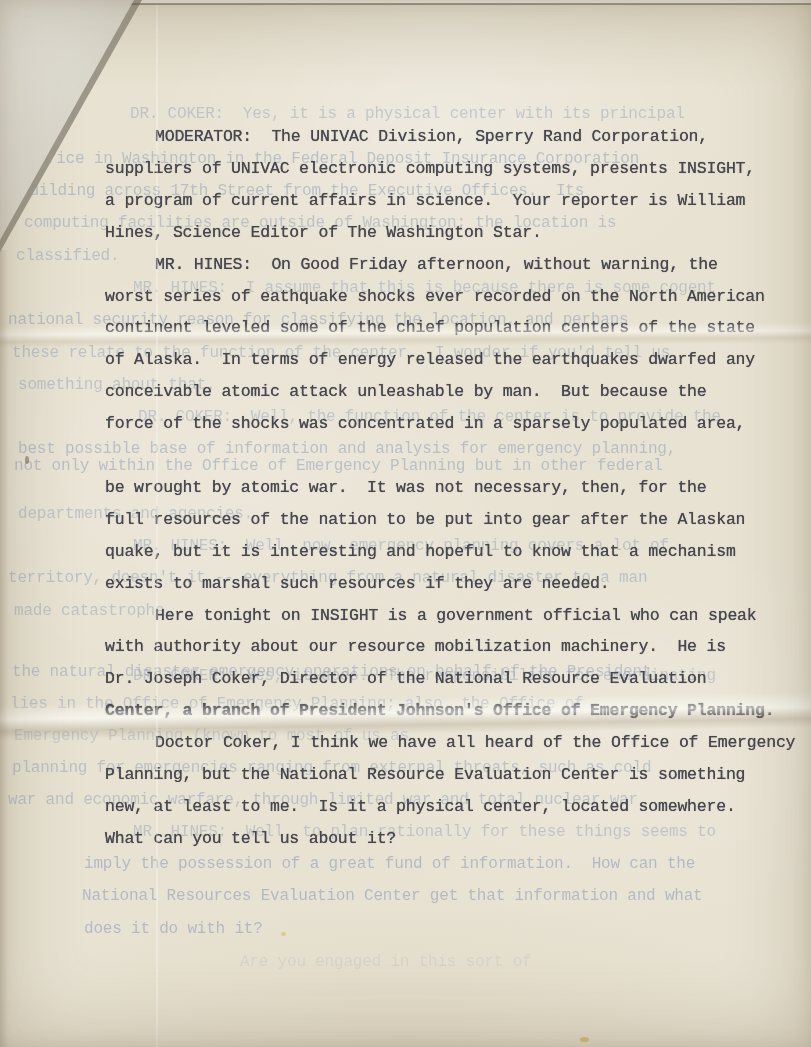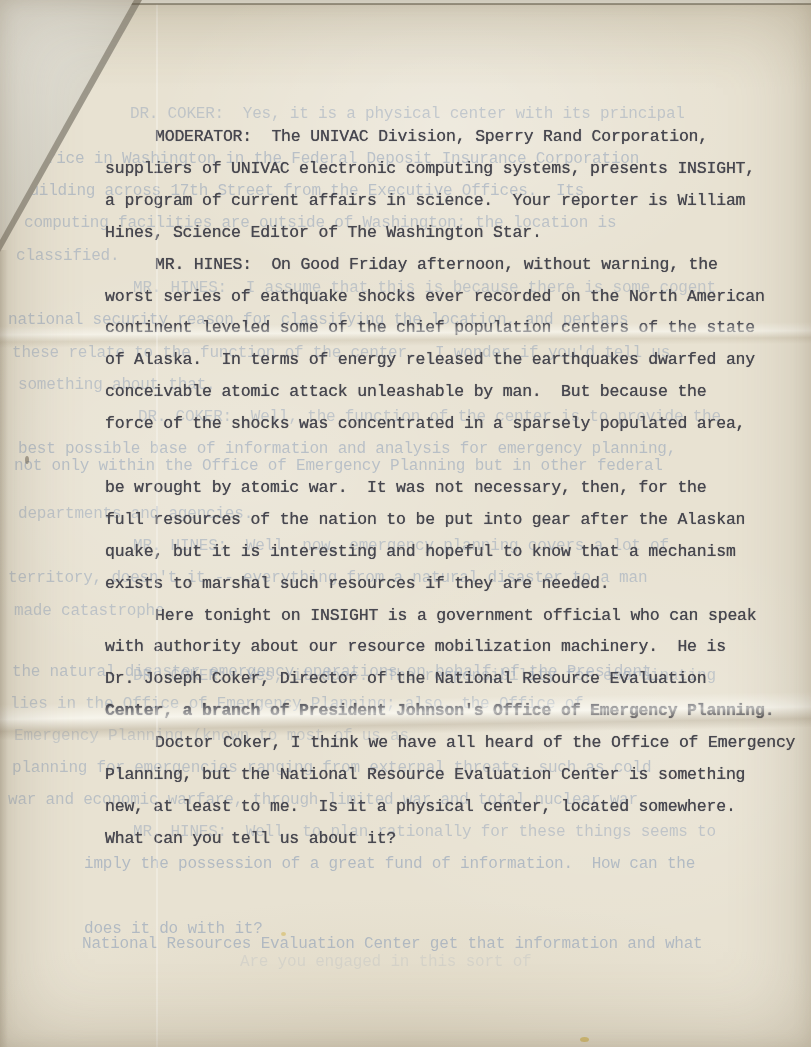--- a/index.html
+++ b/index.html
@@ -120,21 +120,21 @@
       <div class="ghost" style="top: 562px; left: 8px; opacity: 0.42;">territory, doesn't it -- everything from a natural disaster to a man</div>
       <div class="ghost" style="top: 595px; left: 14px; opacity: 0.4;">made catastrophe.</div>
       <div class="ghost" style="top: 627px; left: 133px; opacity: 0.38; margin-top: 33px;">DR. COKER:  Yes, it does.  The responsibility for coordinating</div>
       <div class="ghost" style="top: 656px; left: 12px; opacity: 0.42;">the natural disaster emergency operations on behalf of the President</div>
       <div class="ghost" style="top: 688px; left: 10px; opacity: 0.4;">lies in the Office of Emergency Planning; also, the Office of</div>
       <div class="ghost" style="top: 720px; left: 14px; opacity: 0.3;">Emergency Planning (known to most of us as</div>
       <div class="ghost" style="top: 752px; left: 12px; opacity: 0.42;">planning for emergencies ranging from external threats, such as cold</div>
       <div class="ghost" style="top: 784px; left: 8px; opacity: 0.42;">war and economic warfare, through limited war and total nuclear war</div>
       <div class="ghost" style="top: 816px; left: 133px; opacity: 0.38;">MR. HINES:  Well, to plan rationally for these things seems to</div>
       <div class="ghost" style="top: 848px; left: 84px; opacity: 0.5;">imply the possession of a great fund of information.  How can the</div>
-      <div class="ghost" style="top: 880px; left: 82px; opacity: 0.5; margin-top: 48px;">National Resources Evaluation Center get that information and what</div>
+      <div class="ghost" style="top: 880px; left: 82px; opacity: 0.5;">National Resources Evaluation Center get that information and what</div>
       <div class="ghost" style="top: 913px; left: 84px; opacity: 0.5;">does it do with it?</div>
       <div class="ghost" style="top: 946px; left: 240px; opacity: 0.15;">Are you engaged in this sort of</div>
     </div>
 
   <div class="layer typed-layer">
       <div class="line" style="top: 121px; left: 155px;"><span>MODERATOR:  The UNIVAC Division, Sperry Rand Corporation,</span></div>
       <div class="line" style="top: 152.9px; left: 105px;"><span>suppliers of UNIVAC electronic computing systems, presents </span><span class="ul">INSIGHT</span><span>,</span></div>
       <div class="line" style="top: 184.8px; left: 105px;"><span>a program of current affairs in science.  Your reporter is William</span></div>
       <div class="line" style="top: 216.7px; left: 105px;"><span>Hines, Science Editor of </span><span class="ul">The Washington Star</span><span>.</span></div>
       <div class="line" style="top: 248.6px; left: 155px;"><span>MR. HINES:  On Good Friday afternoon, without warning, the</span></div>

